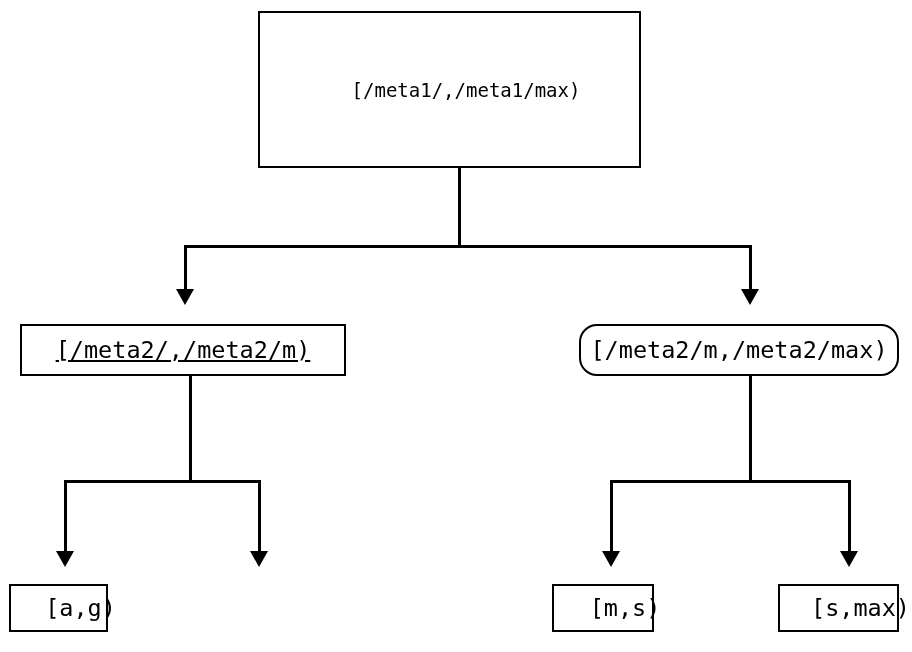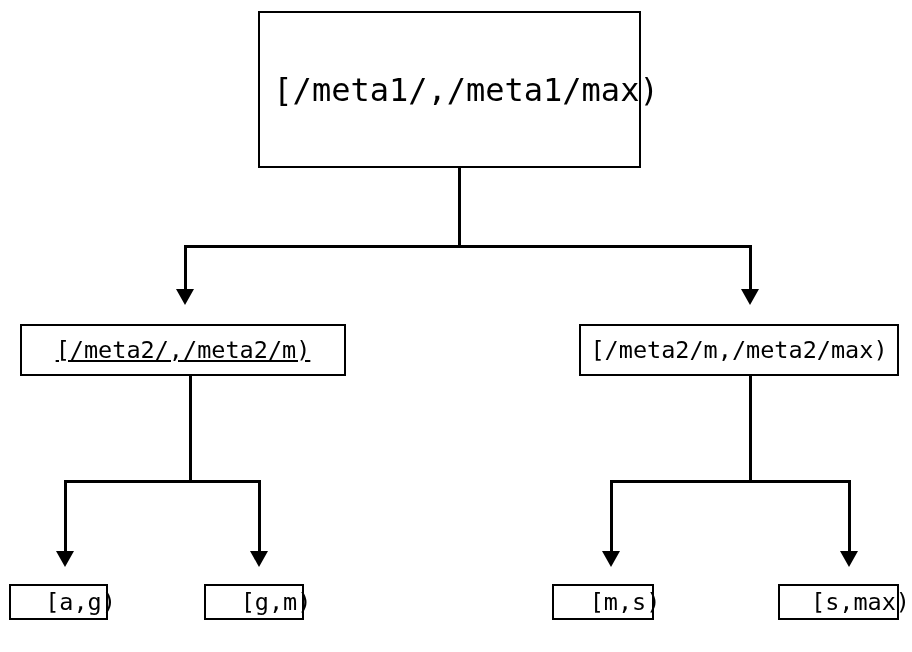--- a/index.html
+++ b/index.html
@@ -25,41 +25,42 @@
     justify-content: center;
     color: #000000;
     white-space: pre;
     letter-spacing: 0px;
   }
   .node-root {
     left: 258px;
     top: 11px;
     width: 383px;
     height: 157px;
-    font-size: 32px;
+    font-size: 19px;
     padding-left: 33px;
   }
   .node-mid-left {
     left: 20px;
     top: 324px;
     width: 326px;
     height: 52px;
     font-size: 23.5px;
     text-decoration: underline;
   }
   .node-mid-right {
     left: 579px;
     top: 324px;
     width: 320px;
     height: 52px;
     font-size: 23.5px;
+    border-radius: 18px;
   }
   .node-leaf {
     top: 584px;
-    height: 36px;
+    height: 48px;
     font-size: 23.5px;
     padding-left: 44px;
   }
   .leaf-ag   { left: 9px;   width: 99px; }
   .leaf-gm   { left: 204px; width: 100px; }
   .leaf-ms   { left: 552px; width: 102px; }
   .leaf-smax { left: 778px; width: 121px; }
 
   .edge {
     position: absolute;
@@ -112,23 +113,20 @@
   <div class="edge hline" style="left:610px; top:480px; width:241px;"></div>
   <div class="edge vline" style="left:610px; top:480px; height:73px;"></div>
   <div class="edge vline" style="left:848px; top:480px; height:73px;"></div>
   <div class="arrowhead" style="left:602px; top:551px;"></div>
   <div class="arrowhead" style="left:840px; top:551px;"></div>
 
   <div class="node node-leaf leaf-ag">
     <span>[a,g)</span>
   </div>
 
-  <div class="node node-leaf leaf-gm">
-    <span>[g,m)</span>
-  </div>
 
   <div class="node node-leaf leaf-smax">
     <span>[s,max)</span>
   </div>
 
   <div class="node node-leaf leaf-ms">
     <span>[m,s)</span>
   </div>
 
 </div>

